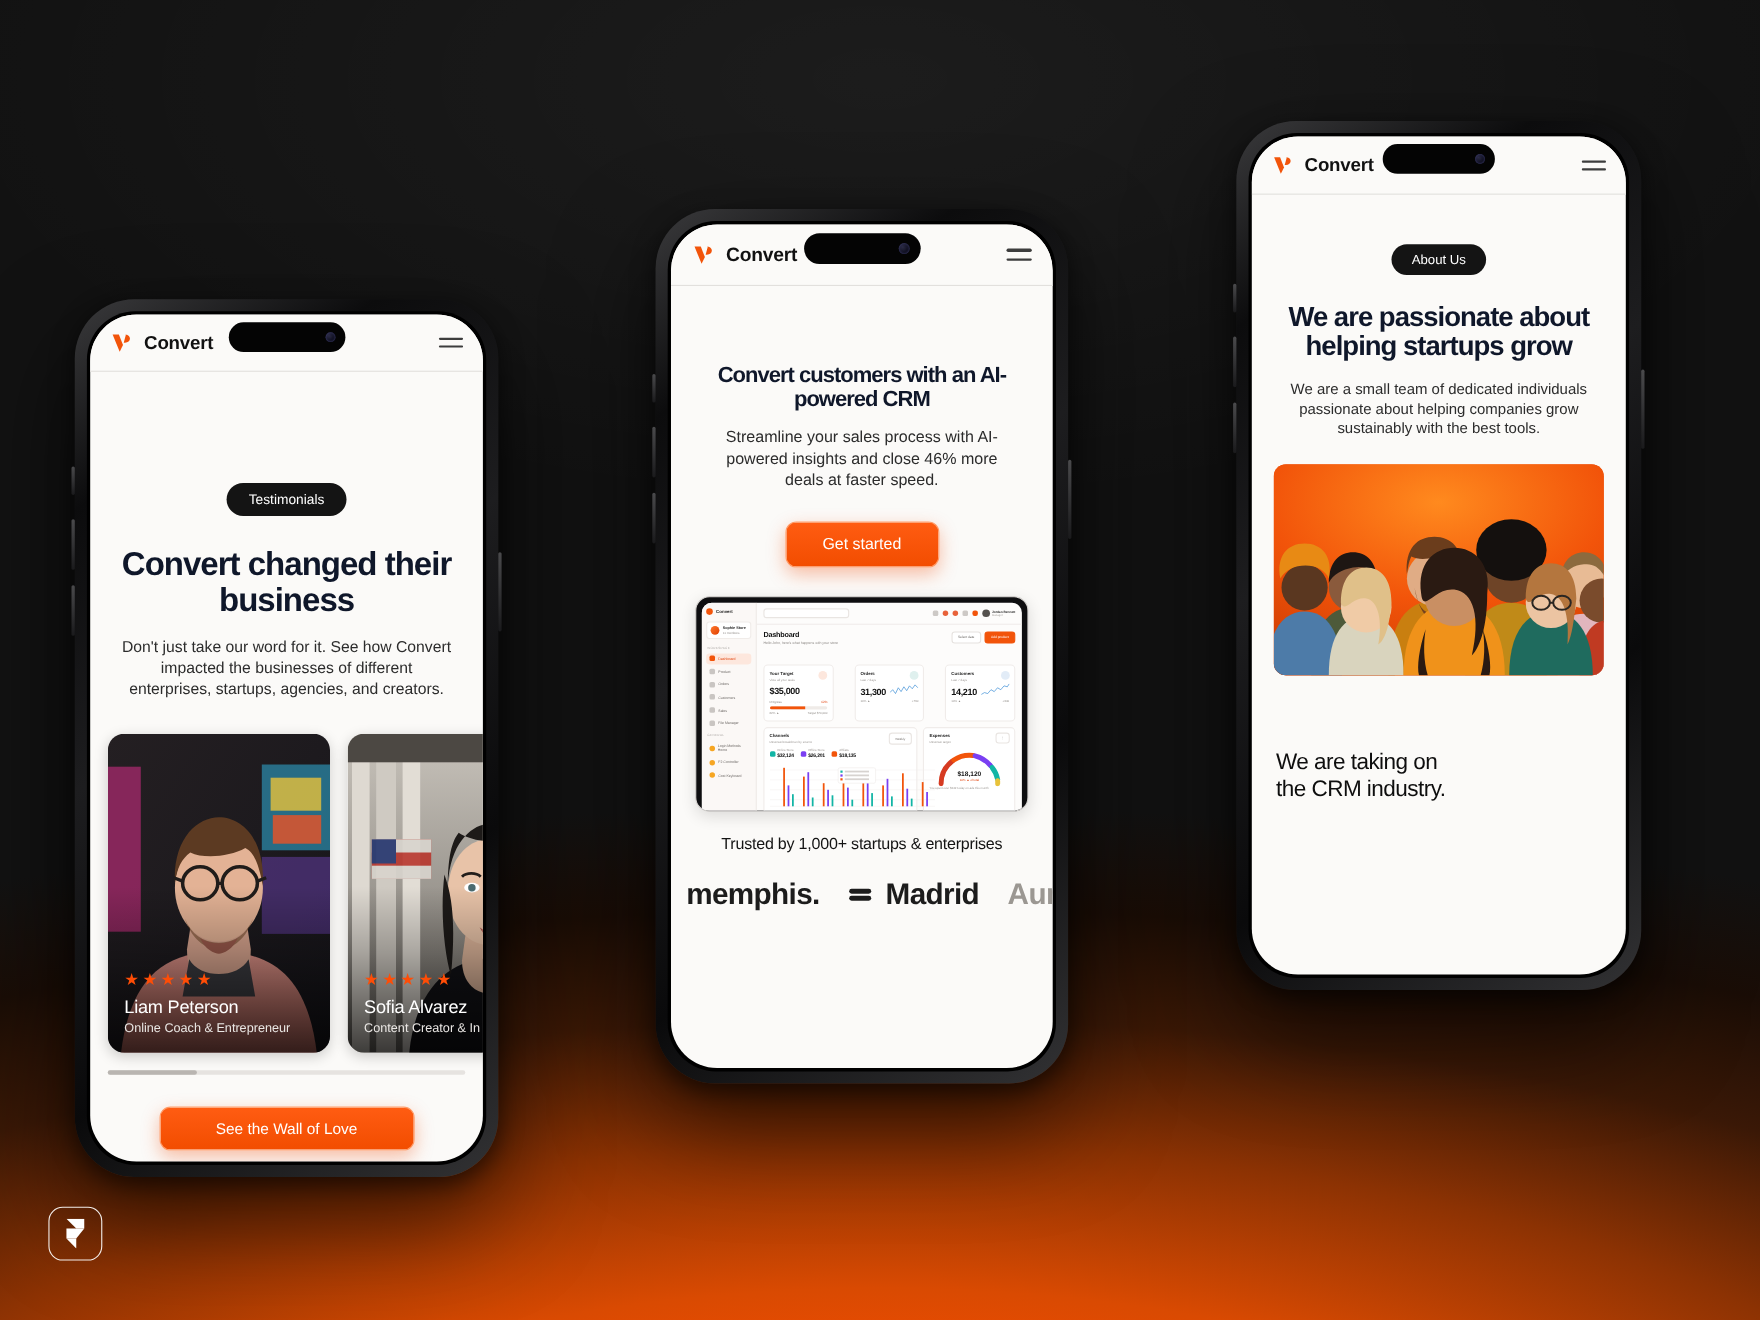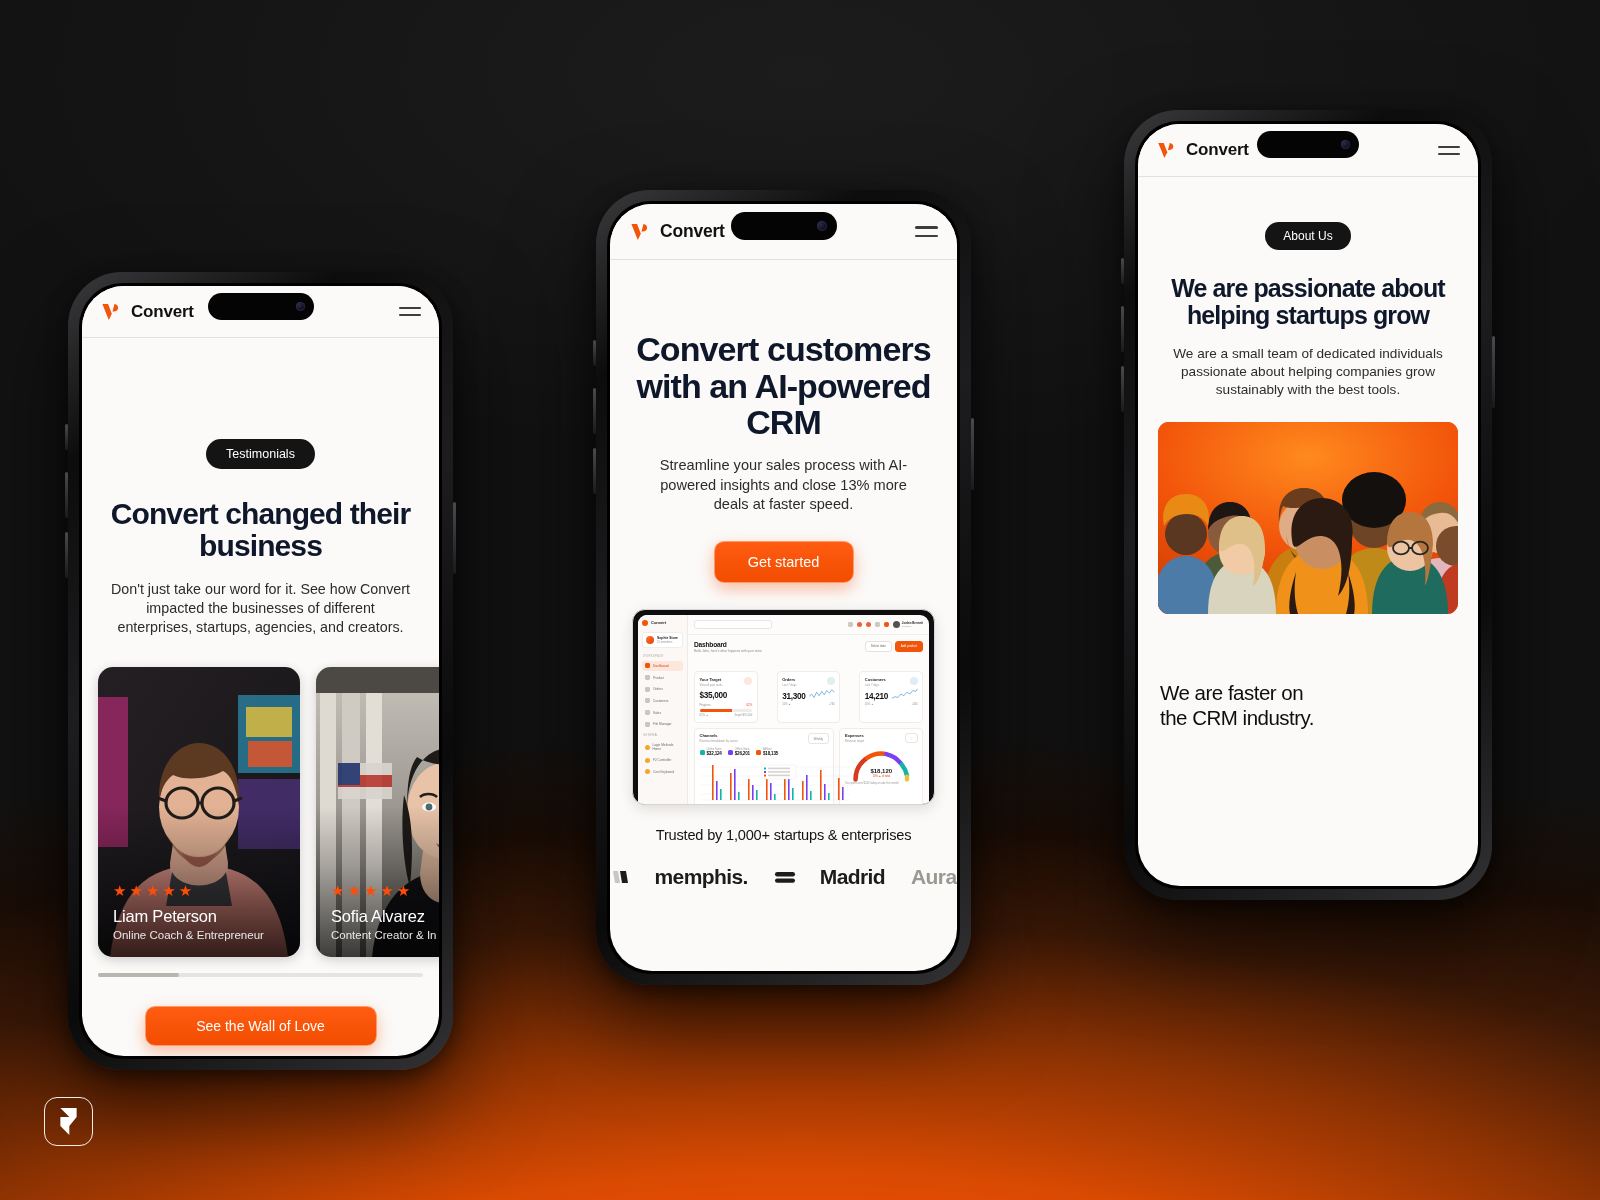--- a/index.html
+++ b/index.html
@@ -125,21 +125,21 @@
 
   
   #phone-center{ left:596px; top:190px; width:375px; height:795px; }
   #phone-center .app-header{ height:56px; padding:0 19px; }
   #phone-center .logo-mark{ width:22px; height:22px; }
   #phone-center .brand-name{ font-size:17.5px; }
   #phone-center .island{ top:8px; width:106px; height:28px; padding-right:10px; }
   #phone-center .island .cam{ width:10px; height:10px; }
   #phone-center .hamburger{ gap:6px; }
   #phone-center .hamburger span{ width:23px; height:2.2px; }
-  #phone-center .h1{ margin-top:71px; font-size:34px; padding:0 16px; }
+  #phone-center .h1{ margin-top:71px; font-size:20px; padding:0 16px; }
   #phone-center .sub{ margin-top:15px; font-size:14.6px; padding:0 34px; }
   #phone-center .cta{ margin-top:26px; width:140px; padding:12px 0; font-size:14.5px; }
 
   
   .dash-wrap{
     margin:26px 22px 0 22px;
     border-radius:13px;
     border:1px solid #d8d5d2;
     background:#0e0e10;
     padding:5px 5px 0 5px;
@@ -215,21 +215,21 @@
   .d-leg small{ font-size:2.7px; color:#a09c99; display:block; }
   .d-chart{ height:42px; margin-top:3px; position:relative; }
   .d-gauge{ margin-top:3px; display:flex; flex-direction:column; align-items:center; }
   .d-gaugeval{ font-size:6px; font-weight:600; color:#151515; }
   .d-gaugesub{ font-size:2.7px; color:#e2420b; margin-top:1px; }
   .d-note{ font-size:2.7px; color:#9d9995; margin-top:4px; line-height:1.4; }
   .d-select{ margin-left:auto; font-size:2.8px; padding:2.4px 5px; border:1px solid #e9e5e2; border-radius:3px; color:#7d7976; }
 
   .trusted{ text-align:center; font-size:14.6px; color:#141414; margin-top:22px; letter-spacing:-.2px; }
   .logos{ display:flex; align-items:center; justify-content:center; gap:26px; margin-top:22px; overflow:hidden; padding:0 8px; }
-  .logo-item{ display:flex; align-items:center; gap:24px; font-size:21px; font-weight:700; color:#1c1c1c; letter-spacing:-.6px; white-space:nowrap; }
+  .logo-item{ display:flex; align-items:center; gap:12px; font-size:27px; font-weight:700; color:#1c1c1c; letter-spacing:-.6px; white-space:nowrap; }
   .logo-item.fade{ color:#9b9792; }
 
   
   #phone-right{ left:1124px; top:110px; width:368px; height:790px; }
   #phone-right .app-header{ height:53px; padding:0 18px; }
   #phone-right .logo-mark{ width:21px; height:21px; }
   #phone-right .brand-name{ font-size:17px; }
   #phone-right .island{ top:7px; width:102px; height:27px; padding-right:9px; }
   #phone-right .island .cam{ width:9px; height:9px; }
   #phone-right .hamburger{ gap:5px; }
@@ -404,21 +404,21 @@
             <span class="cam"></span>
           </div>
       <div class="hamburger">
             <span></span>
             <span></span>
           </div>
     </div>
 
     <div class="page">
       <div class="h1">Convert customers with an AI-powered CRM</div>
-      <div class="sub">Streamline your sales process with AI-powered insights and close 13% more deals at faster speed.</div>
+      <div class="sub">Streamline your sales process with AI-powered insights and close 46% more deals at faster speed.</div>
       <div class="cta">Get started</div>
 
       <div class="dash-wrap">
         <div class="dash">
 
           <div class="d-side">
             <div class="d-brandrow">
               <span class="d-dot"></span>
               <span class="d-brandtxt">Convert</span>
             </div>
@@ -770,21 +770,21 @@
             <circle cx="266" cy="126" r="23" fill="#ecc4a2"></circle>
             <path d="M243 122c0-22 10-32 23-32s23 10 23 32c-2 20-4 34-8 42 2-28-4-44-15-46-12-2-20 14-23 4z" fill="#b4763e"></path>
             <ellipse cx="257" cy="126" rx="8" ry="6.4" fill="none" stroke="#2a2622" stroke-width="1.8"></ellipse>
             <ellipse cx="276" cy="126" rx="8" ry="6.4" fill="none" stroke="#2a2622" stroke-width="1.8"></ellipse>
             <line x1="265" y1="126" x2="268" y2="126" stroke="#2a2622" stroke-width="1.8"></line>
           </g>
         </svg>
       </div>
 
 
-      <div class="closing" style="white-space:pre-line">We are faster on
+      <div class="closing" style="white-space:pre-line">We are taking on
 the CRM industry.</div>
     </div>
 
    </div>
   </div>
 </div>
 
 <div id="framer-badge">
   <svg width="21" height="27" viewBox="0 0 14 20">
     <path d="M1 0h12v6.6H7.6L1 0z" fill="#fff"></path>

